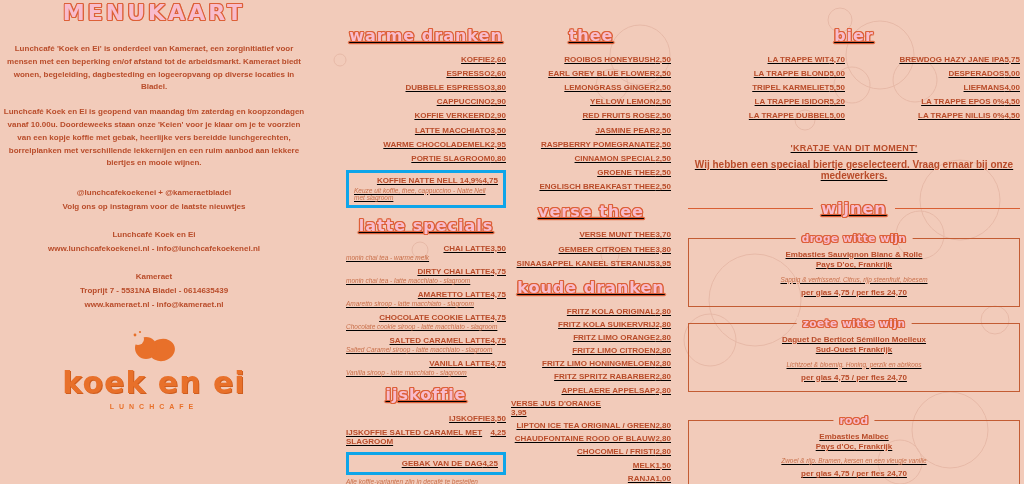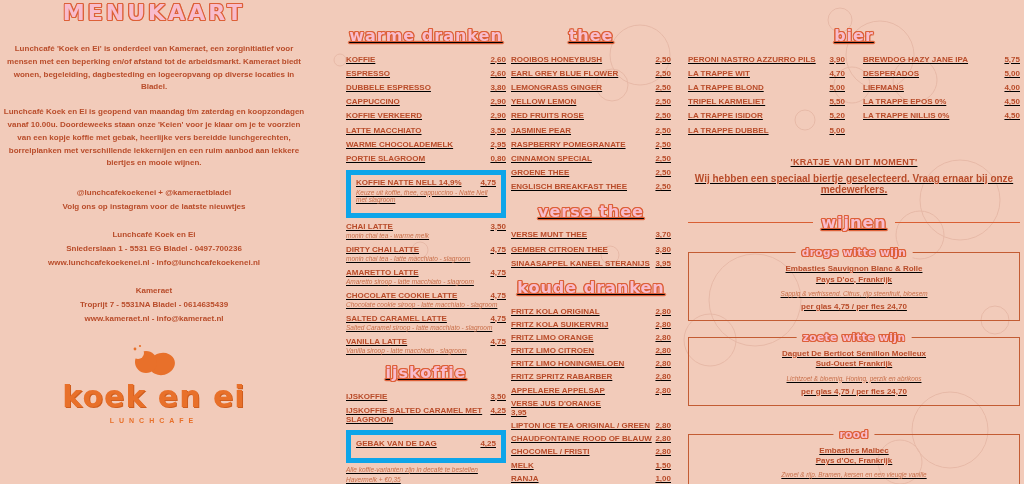--- a/index.html
+++ b/index.html
@@ -36,28 +36,28 @@
   .para{font-size:8px;line-height:1.6;font-weight:600;margin-bottom:12px;}
   .paras .para:last-child{margin-bottom:0;}
   .block{margin-bottom:14px;}
   .cline{font-size:8px;line-height:1.75;font-weight:600;color:var(--rust);}
 
   .logo{margin-top:16px;}
   .logo-word{font-family:"DejaVu Sans",sans-serif;font-size:30px;font-weight:800;color:var(--orange);
     letter-spacing:1px;text-shadow:1px 1px 0 #cf5d1e;line-height:1;}
   .logo-tag{font-size:7px;font-weight:700;letter-spacing:5px;color:var(--orange);margin-top:5px;}
 
-  .row{display:flex;justify-content:space-between;align-items:baseline;
+  .row{display:flex;justify-content:flex-end;align-items:baseline;
     font-size:8px;font-weight:700;color:var(--rust);padding:2.6px 0;}
   .row .pr{font-weight:700;}
   .note{font-size:6.5px;font-style:italic;font-weight:500;color:var(--rust-soft);line-height:1.2;}
   .pair{margin-bottom:3px;}
   .pair .row{padding:1.6px 0;}
 
-  .boxed{border:5px solid #0ea5e9;padding:2px 5px 9px;margin:4px 0 2px;}
+  .boxed{border:3px solid #0ea5e9;padding:2px 5px 3px;margin:4px 0 2px;}
   .boxed .row{padding:1.5px 0;}
   .footnotes{margin-top:3px;}
   .footnotes .note{margin-bottom:2px;}
 
   .bier-cols{display:flex;gap:18px;margin-top:6px;}
   .bier-col{flex:1;}
   .kratje{margin-top:20px;text-align:center;color:var(--rust);}
   .kratje-title{font-size:9px;font-weight:800;letter-spacing:.3px;}
   .kratje-text{font-size:10px;font-weight:600;margin-top:6px;}
 
@@ -114,21 +114,20 @@
 
     <div class="block" style="margin-top:16px;">
 
     <div class="cline">@lunchcafekoekenei + @kameraetbladel</div>
         <div class="cline">Volg ons op instagram voor de laatste nieuwtjes</div>
       </div>
 
     <div class="block">
 
     <div class="cline">Lunchcafé Koek en Ei</div>
-        <div class="cline">Sniederslaan 1 - 5531 EG Bladel - 0497-700236</div>
         <div class="cline">www.lunchcafekoekenei.nl - info@lunchcafekoekenei.nl</div>
       </div>
 
     <div class="block">
 
     <div class="cline">Kameraet</div>
         <div class="cline">Troprijt 7 - 5531NA Bladel - 0614635439</div>
         <div class="cline">www.kameraet.nl - info@kameraet.nl</div>
       </div>
 
@@ -190,20 +189,21 @@
         </div>
       </div>
     <div class="boxed">
       <div class="row">
         <span>KOFFIE NATTE NELL 14,9%</span>
         <span>4,75</span>
       </div>
       <div class="note">Keuze uit koffie, thee, cappuccino - Natte Nell met slagroom</div>
     </div>
 
+    <h2 class="bubble sec-h">latte specials</h2>
     <div>
 
         <div class="pair">
           <div class="row">
             <span>CHAI LATTE</span>
             <span class="pr">3,50</span>
           </div>
           <div class="note">monin chai tea - warme melk</div>
         </div>
 
@@ -416,24 +416,20 @@
           <span class="pr">1,00</span>
         </div>
       </div>
   </section>
 
   <section class="col rightzone">
     <h2 class="bubble sec-h" style="margin-top:0;">bier</h2>
     <div class="bier-cols">
       <div class="bier-col">
 
-          <div class="row">
-            <span>PERONI NASTRO AZZURRO PILS</span>
-            <span class="pr">3,90</span>
-          </div>
 
           <div class="row">
             <span>LA TRAPPE WIT</span>
             <span class="pr">4,70</span>
           </div>
 
           <div class="row">
             <span>LA TRAPPE BLOND</span>
             <span class="pr">5,00</span>
           </div>

